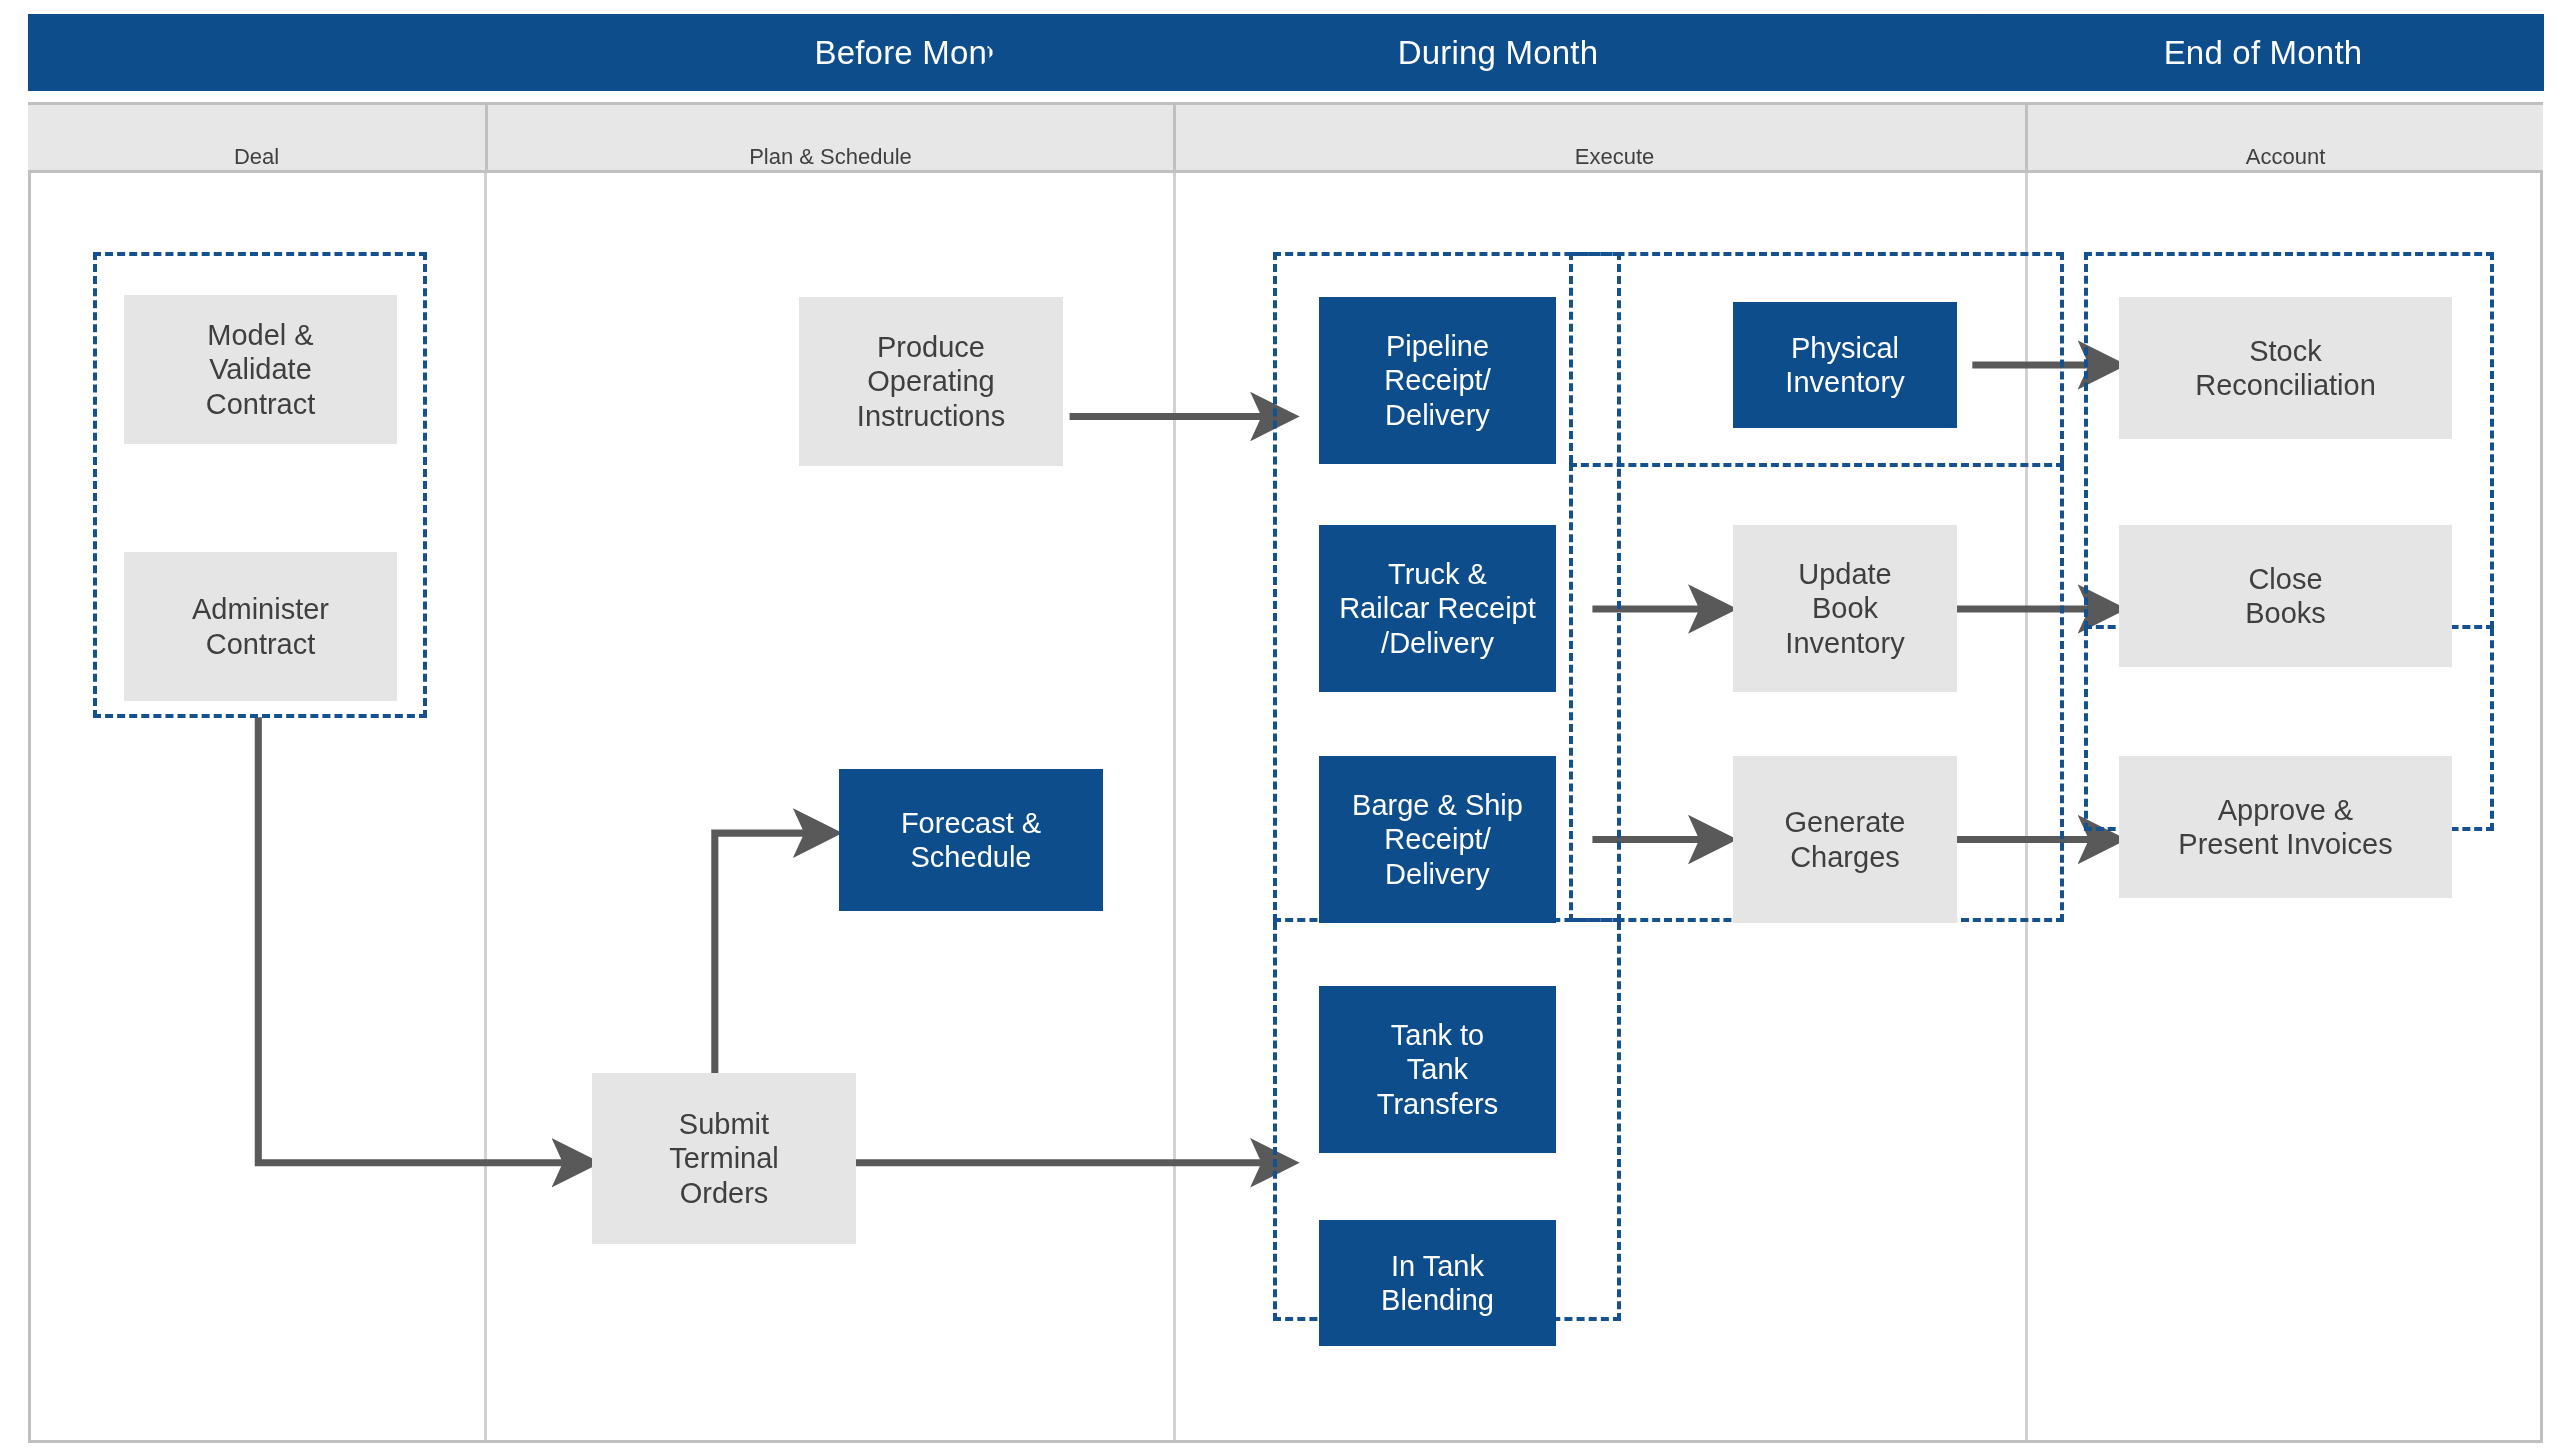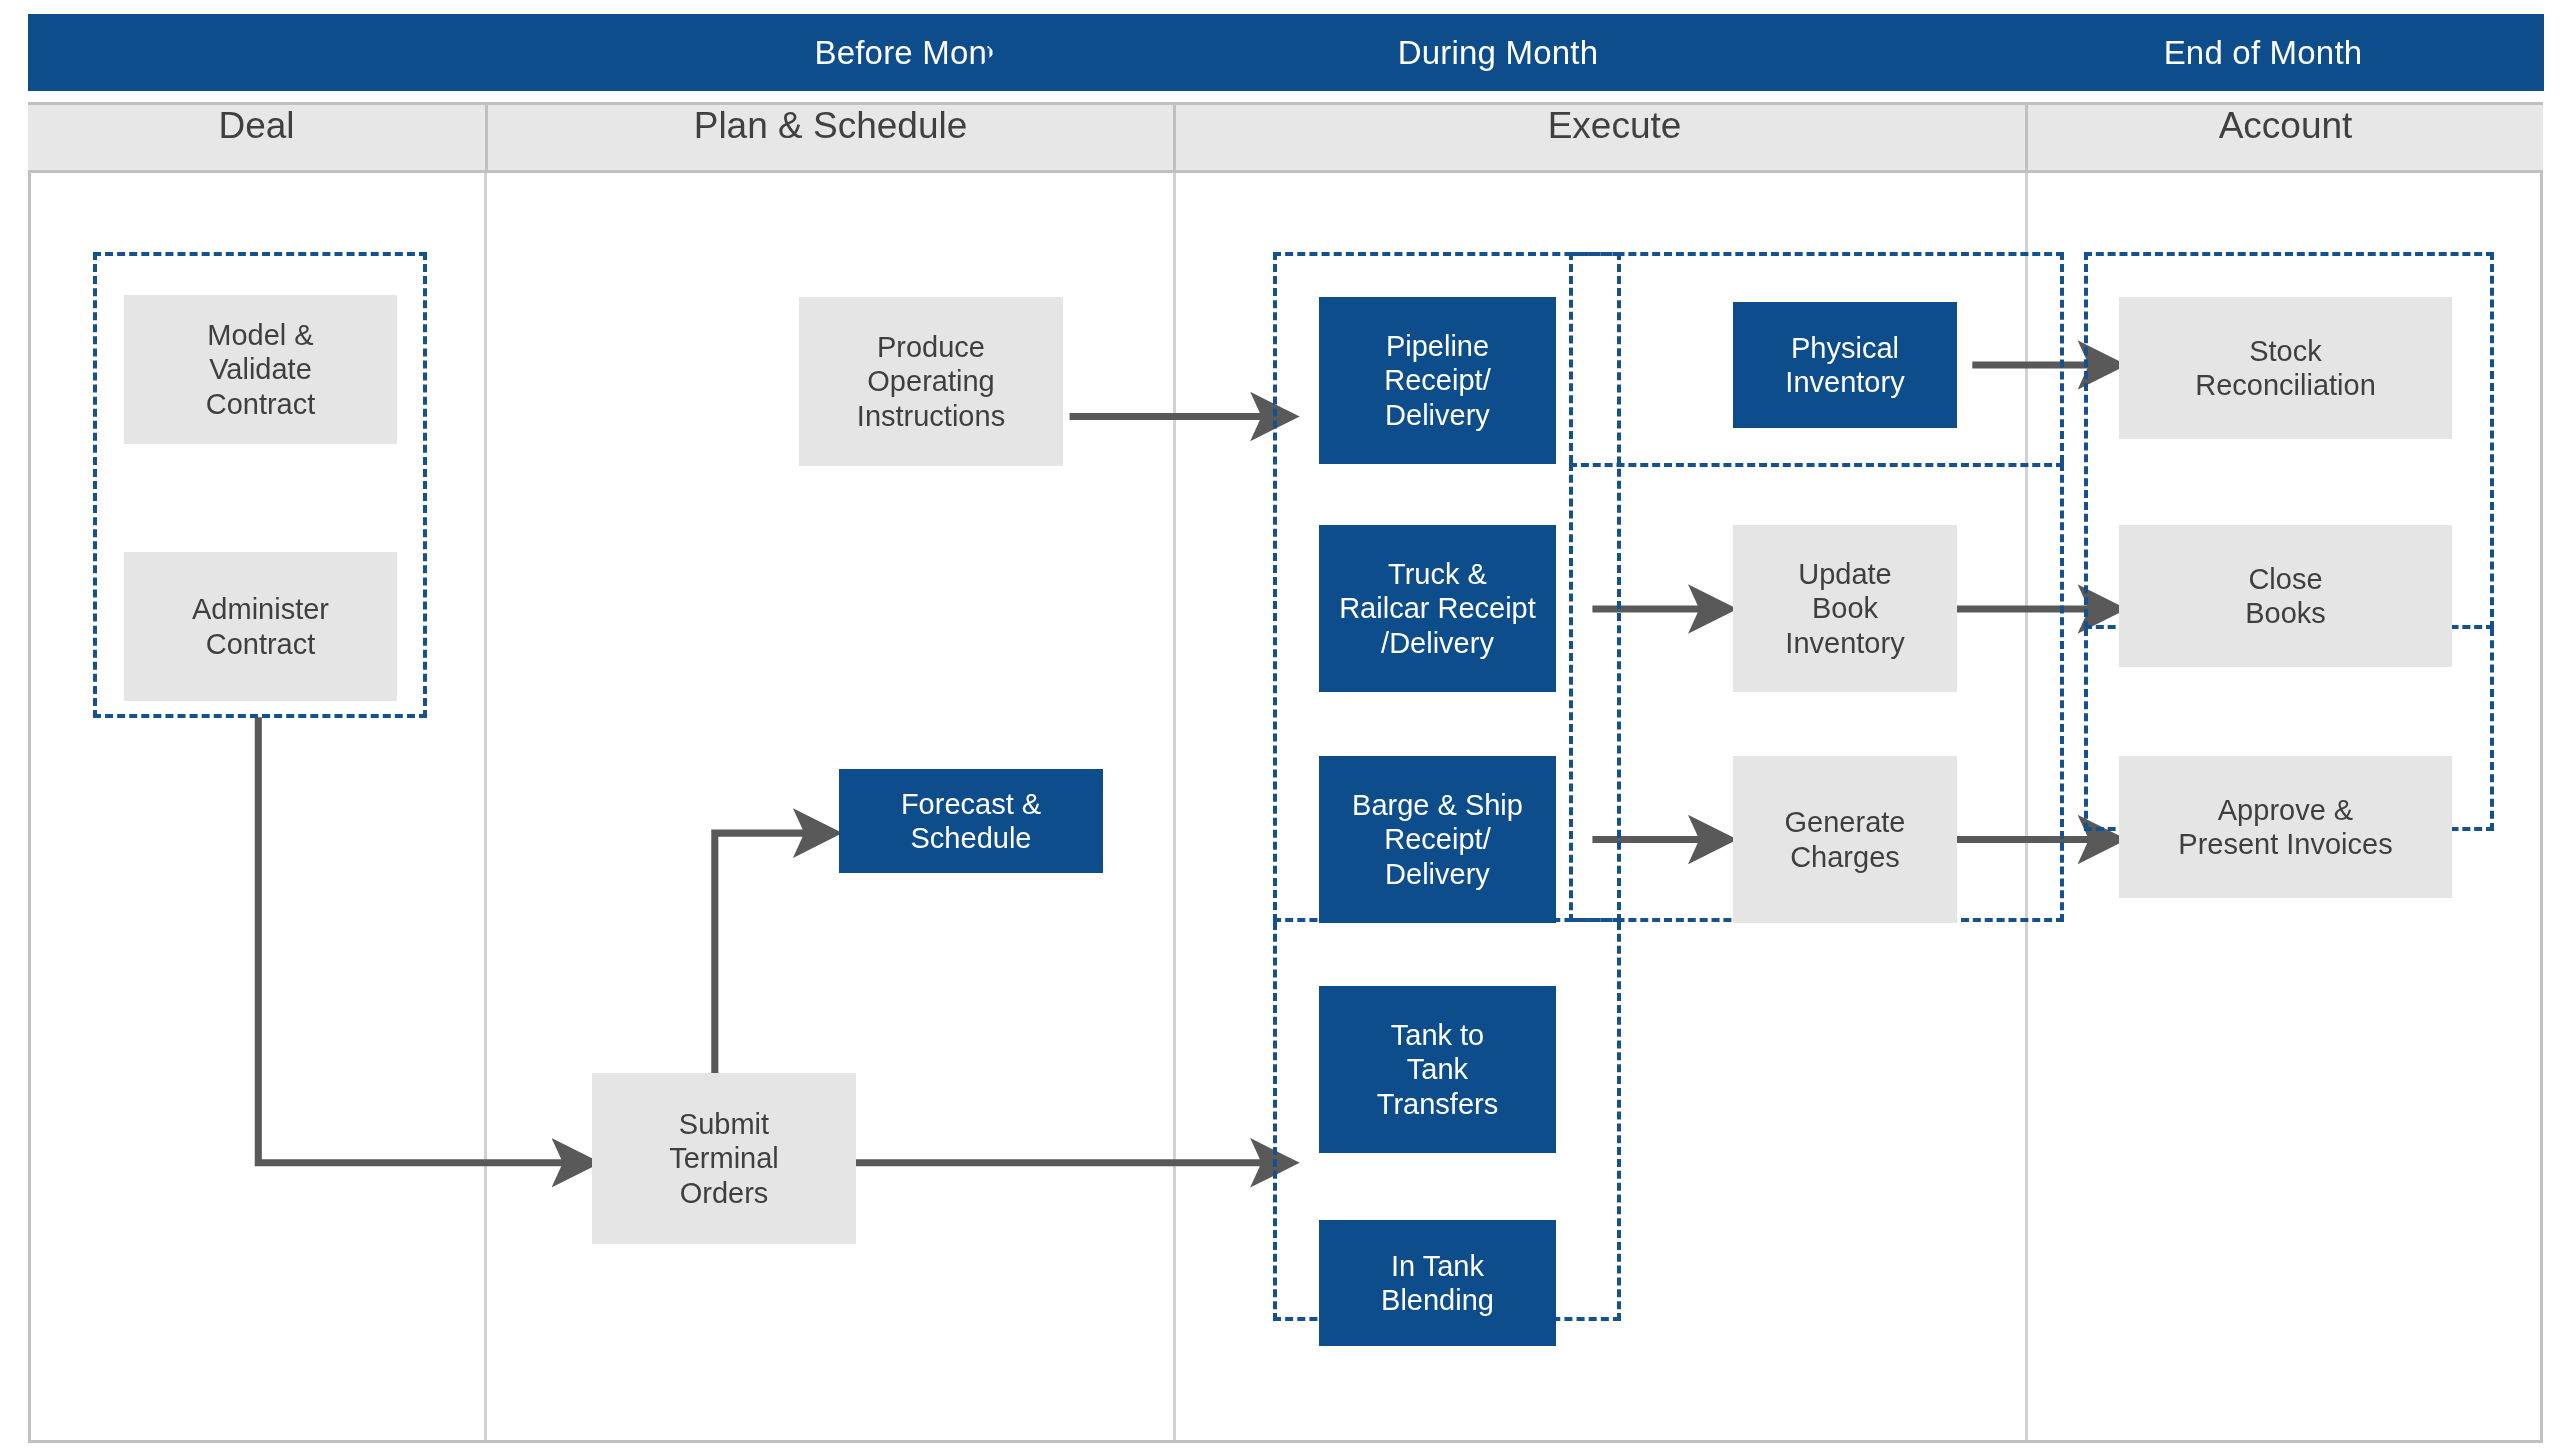--- a/index.html
+++ b/index.html
@@ -59,23 +59,23 @@
     border-top: 3.2px solid #c0c0c0;
     border-bottom: 3.2px solid #c0c0c0;
     box-sizing: border-box;
     background: #e7e7e7;
   }
   .lane-head {
     position: absolute;
     top: 0;
     height: 100%;
     display: flex;
-    align-items: flex-start;
+    align-items: flex-end;
     justify-content: center;
-    font-size: 37px;
+    font-size: 22px;
     color: #404040;
     box-sizing: border-box;
   }
   .lane-head.divided { border-left: 3.2px solid #c0c0c0; }
 
   
   .canvas {
     position: absolute;
     left: 28px;
     top: 173px;
@@ -217,21 +217,21 @@
     <div class="node gray" style="left:93px; top:335px; width:273px; height:149px;margin-top:44px;">
       <span style="white-space:pre-line">Administer
 Contract</span>
     </div>
 
     <div class="node gray" style="left:768px; top:124px; width:264px; height:169px;">
       <span style="white-space:pre-line">Produce
 Operating
 Instructions</span>
     </div>
-    <div class="node blue" style="left:808px; top:596px; width:264px; height:104px;text-align:center;">
+    <div class="node blue" style="left:808px; top:596px; width:264px; height:142px;text-align:center;">
       <span style="white-space:pre-line">Forecast &amp;
 Schedule</span>
     </div>
     <div class="node gray" style="left:561px; top:900px; width:264px; height:171px;">
       <span style="white-space:pre-line">Submit
 Terminal
 Orders</span>
     </div>
 
     <div class="node blue" style="left:1288px; top:124px; width:237px; height:167px;">

